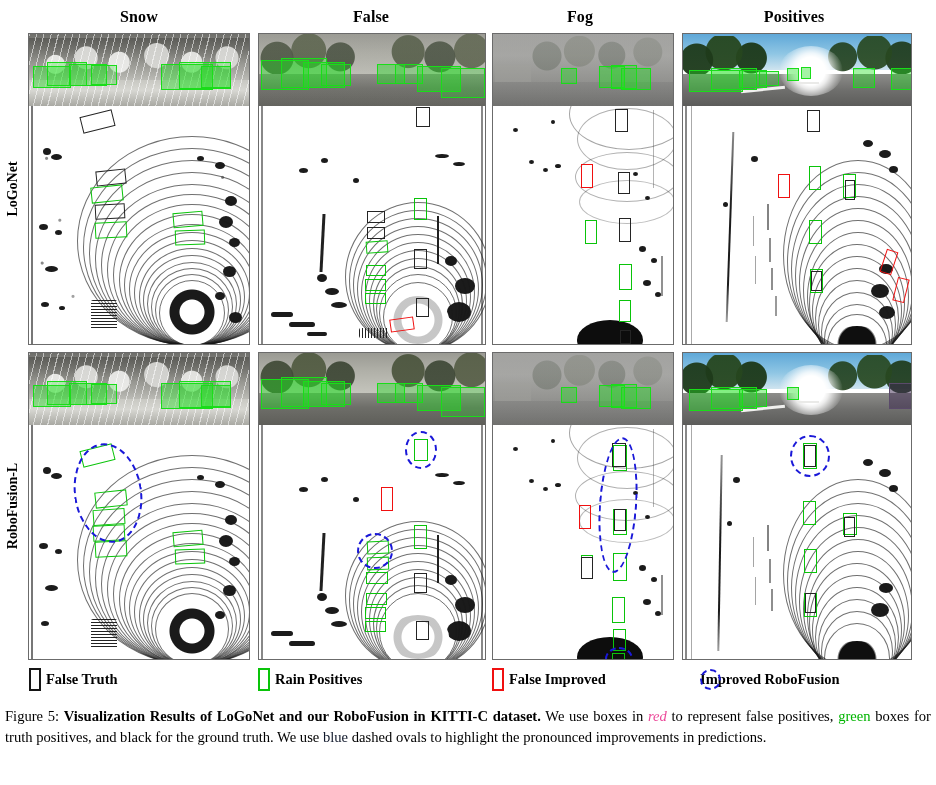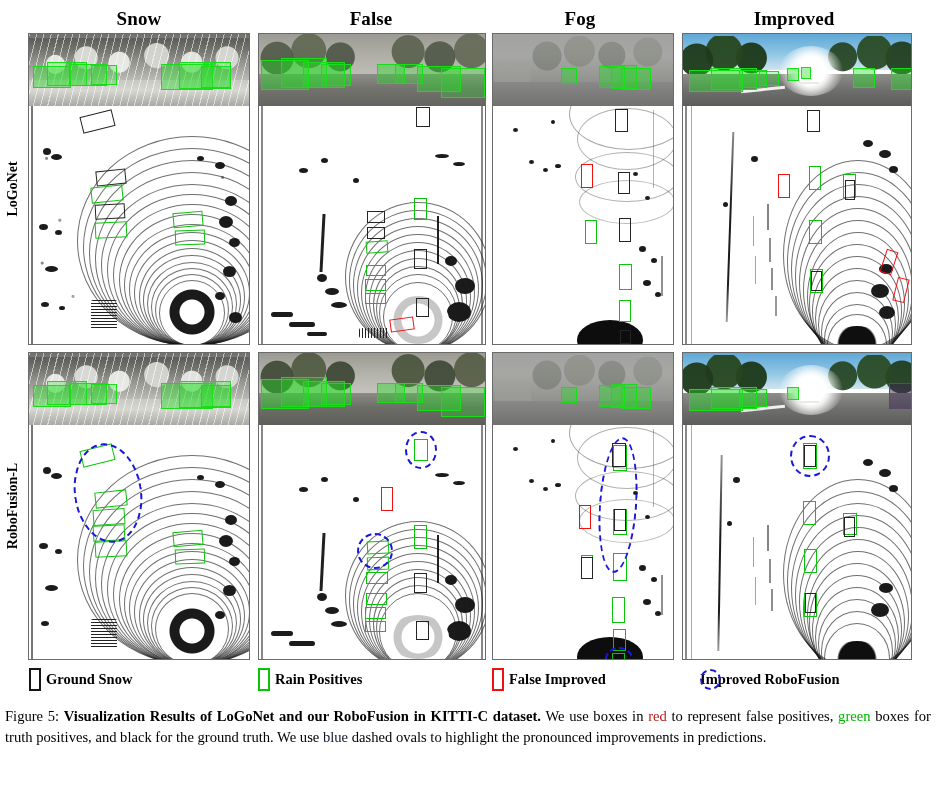--- a/index.html
+++ b/index.html
@@ -7,21 +7,21 @@
     width:936px;height:785px;background:#ffffff;
     font-family:"Liberation Serif", serif;
     color:#000;overflow:hidden;position:relative;
   }
   .figure-root{position:absolute;left:0;top:0;width:936px;height:785px;}
 
   
   .col-headers{position:absolute;left:28px;top:8px;width:884px;height:22px;}
   .col-header{
     position:absolute;top:0;text-align:center;
-    font-weight:bold;font-size:19px;letter-spacing:.1px;
+    font-weight:bold;font-size:16px;letter-spacing:.1px;
   }
 
   
   .row-label{
     position:absolute;left:0;width:26px;
     display:flex;align-items:center;justify-content:center;
     font-weight:bold;font-size:14px;
   }
   .row-label span{
     transform:rotate(-90deg);white-space:nowrap;display:block;
@@ -63,34 +63,34 @@
     width:21px;height:21px;border:2px dashed #1a18d8;border-radius:50%;margin-right:4px;
   }
   .legend-label{font-weight:bold;font-size:14.5px;white-space:nowrap;}
 
   
   .caption{
     position:absolute;left:5px;top:706px;width:926px;
     font-size:14.6px;line-height:20.5px;text-align:justify;
   }
   .caption b{font-weight:bold;}
-  .cap-red{color:#b91c1c;}
+  .cap-red{color:#ec4899;font-style:italic;}
   .cap-green{color:#00b400;}
   .cap-blue{color:#0f172a;}
 </style>
 </head>
 <body>
 
 <div class="figure-root">
 
   <div class="col-headers">
     <div class="col-header" style="left:0px;width:222px;">Snow</div>
     <div class="col-header" style="left:230px;width:226px;">False</div>
     <div class="col-header" style="left:462px;width:180px;">Fog</div>
-    <div class="col-header" style="left:648px;width:236px;">Improved</div>
+    <div class="col-header" style="left:648px;width:236px;">Positives</div>
   </div>
 
   <div class="row-label" style="top:33px;height:312px;">
     <span>LoGoNet</span>
   </div>
   <div class="row-label" style="top:352px;height:308px;">
     <span>RoboFusion-L</span>
   </div>
 
   <div class="panel" style="left:28px;top:33px;width:222px;height:312px;">
@@ -607,21 +607,21 @@
       <div class="bx tp" style="left:121px;top:124px;width:13px;height:24px;"></div>
       <div class="bx tp" style="left:121px;top:168px;width:13px;height:24px;"></div>
       <div class="bx gt" style="left:122px;top:168px;width:11px;height:20px;"></div>
       <div class="oval" style="left:107px;top:10px;width:40px;height:42px;"></div>
     </div>
   </div>
 
   <div class="legend">
     <div class="legend-item" style="left:29px;">
       <div class="legend-swatch gt"></div>
-      <div class="legend-label">Ground Snow</div>
+      <div class="legend-label">False Truth</div>
     </div>
     <div class="legend-item" style="left:258px;">
       <div class="legend-swatch tp"></div>
       <div class="legend-label">Rain Positives</div>
     </div>
     <div class="legend-item" style="left:492px;">
       <div class="legend-swatch fp"></div>
       <div class="legend-label">False Improved</div>
     </div>
     <div class="legend-item" style="left:700px;">

